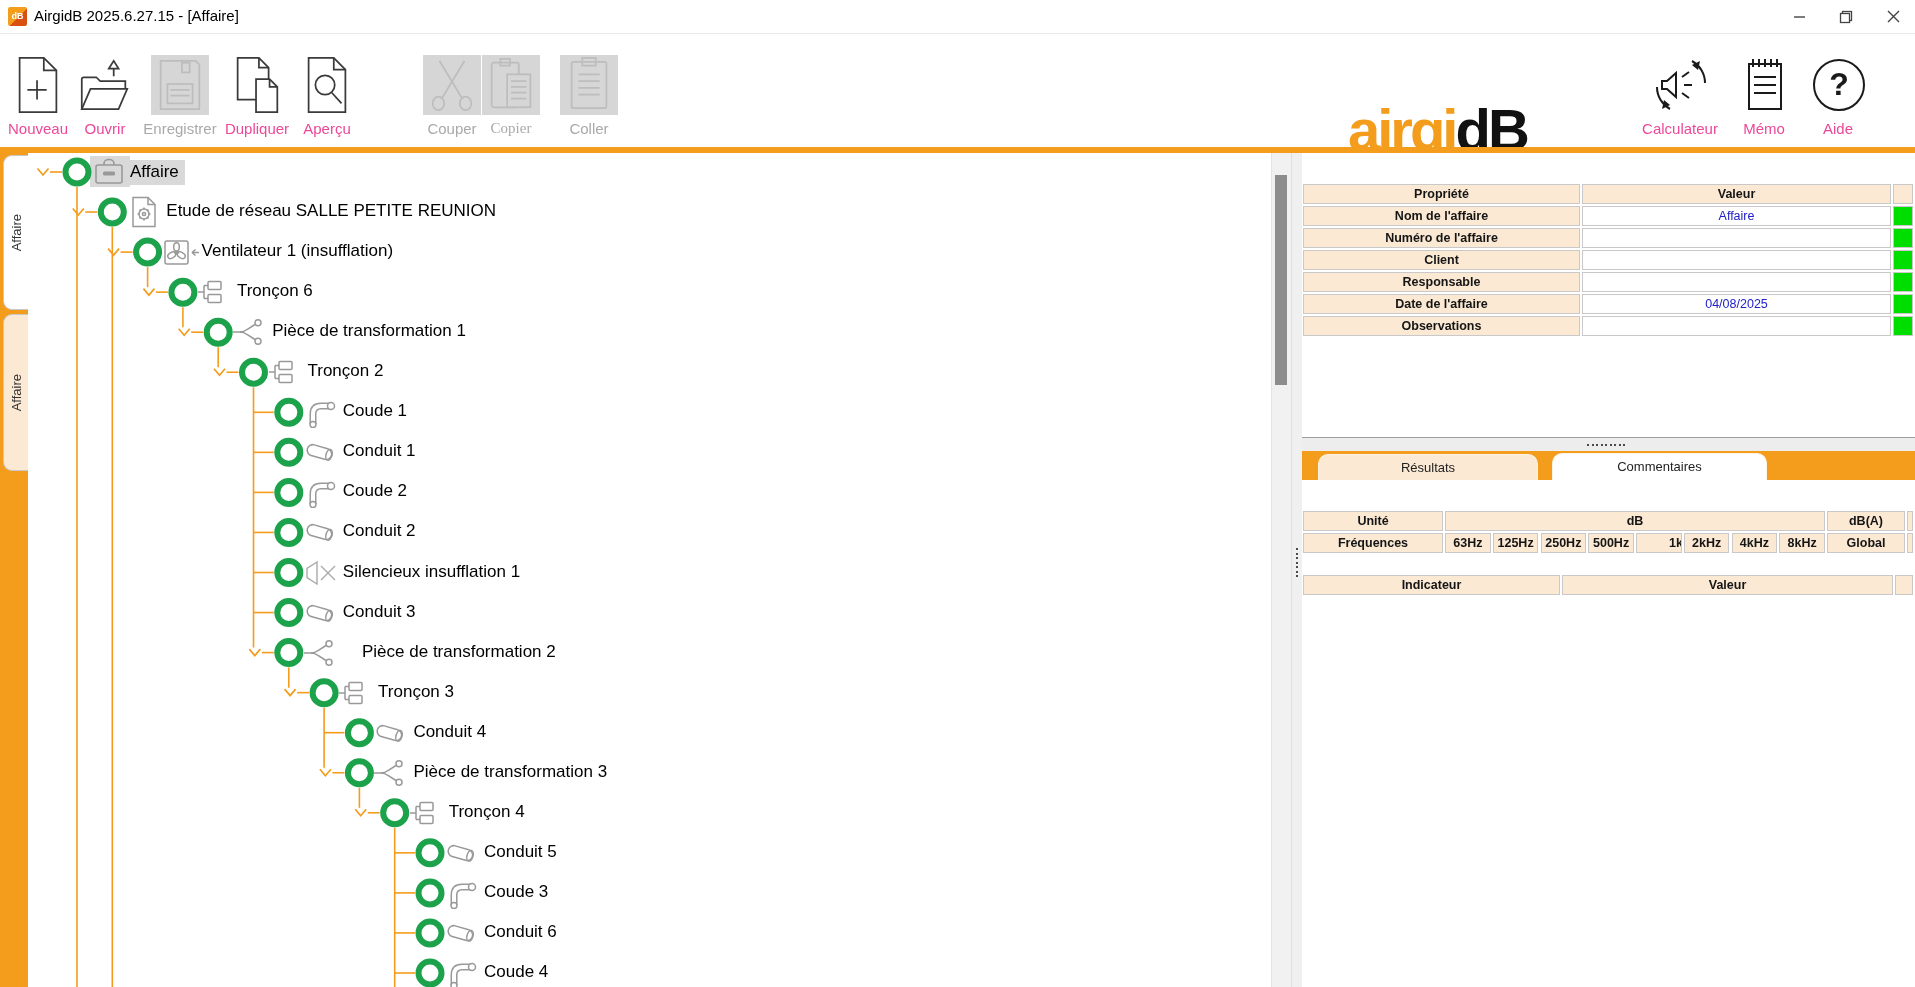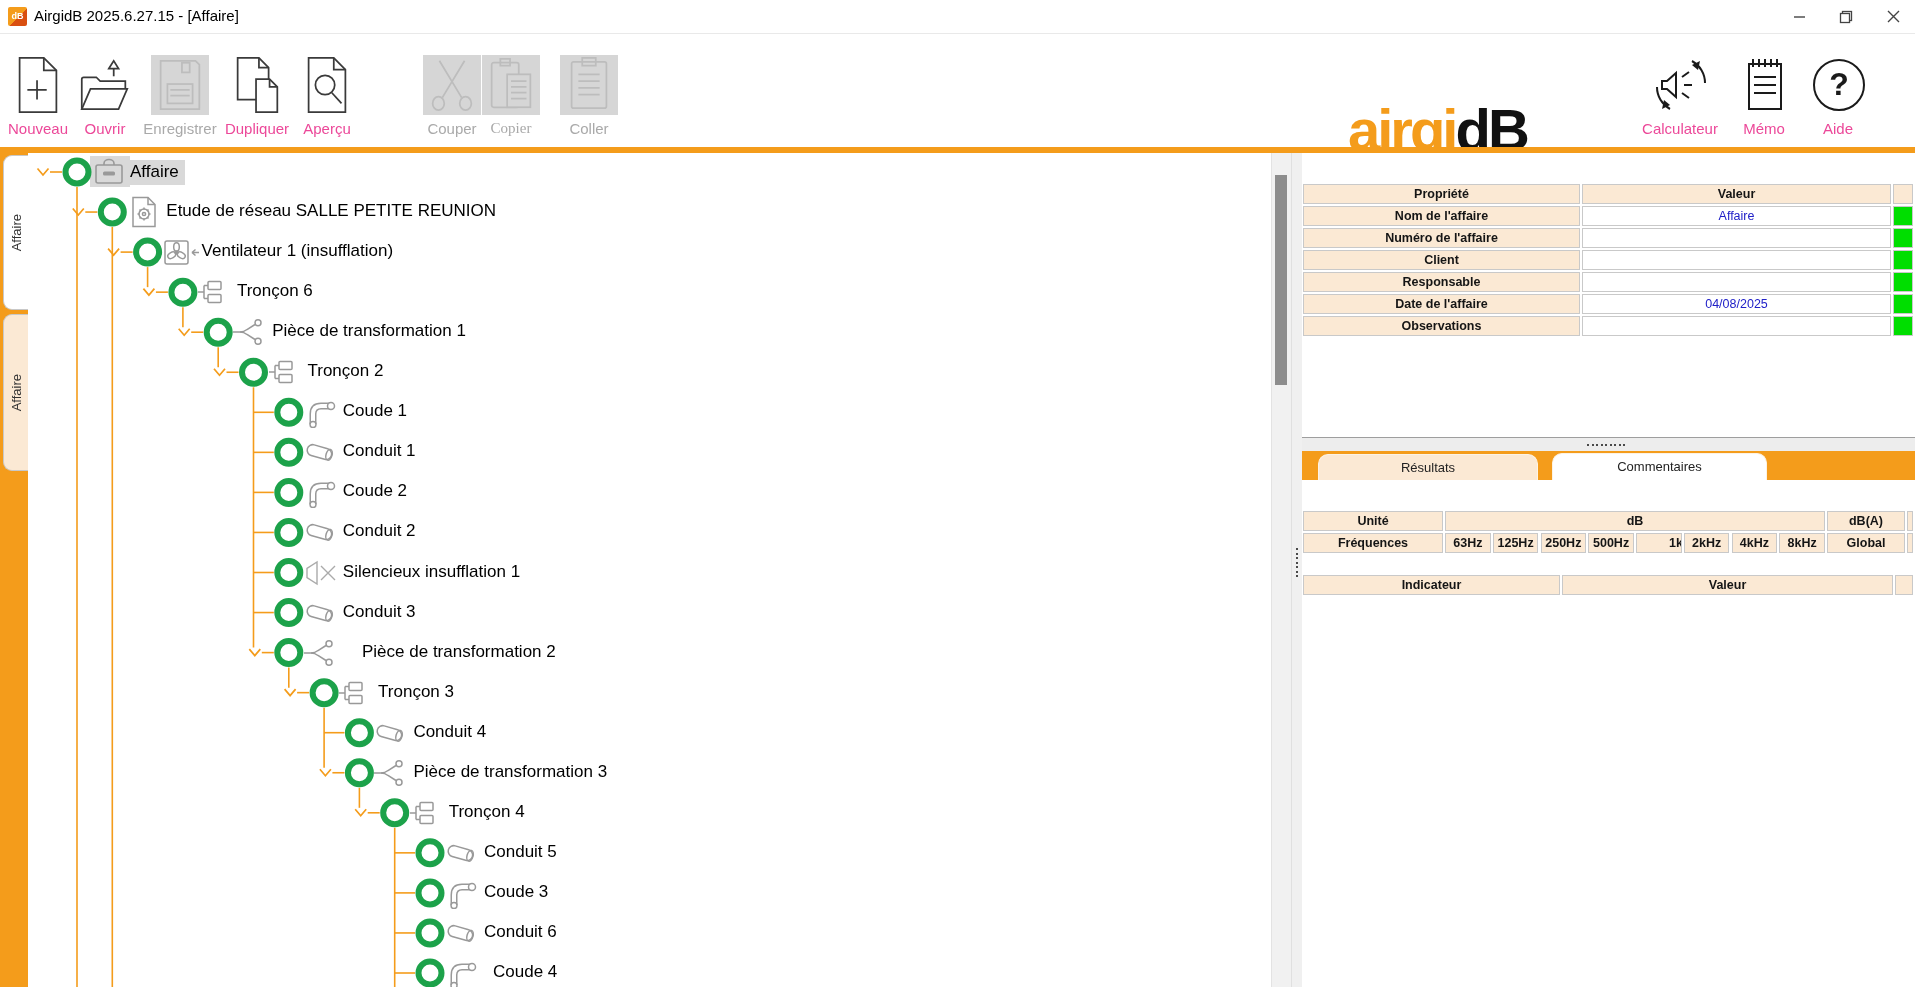--- a/index.html
+++ b/index.html
@@ -406,21 +406,21 @@
             <ellipse cx="25.5" cy="16.5" rx="3" ry="5.5"></ellipse>
           </g>
         </svg></span>
       <span class="tlab" style="left: 456px; top: 767.95px;">Conduit 6</span>
       <span class="ticon" style="left: 417px; top: 804px;"><svg width="34" height="32" viewBox="0 0 34 32">
           <path d="M9 28 v-10 q0-8 8-8 h9" stroke="#999" stroke-width="7" fill="none"></path>
           <path d="M9 28 v-10 q0-8 8-8 h9" stroke="#fff" stroke-width="4" fill="none"></path>
           <circle cx="27" cy="10" r="3.5" stroke="#999" stroke-width="1.5" fill="#fff"></circle>
           <circle cx="9" cy="28.5" r="3" stroke="#999" stroke-width="1.5" fill="#fff"></circle>
         </svg></span>
-      <span class="tlab" style="left: 456px; top: 808px; margin-left: 9px;">Coude 4</span>
+      <span class="tlab" style="left: 456px; top: 808px;">Coude 4</span>
     </div>
 
   <div id="scrollbar">
     <div id="scrollthumb"></div>
   </div>
   <div id="vsplit">
       <div class="vdot" style="top: 395px;"></div>
       <div class="vdot" style="top: 399.5px;"></div>
       <div class="vdot" style="top: 404px;"></div>
       <div class="vdot" style="top: 408.5px;"></div>

